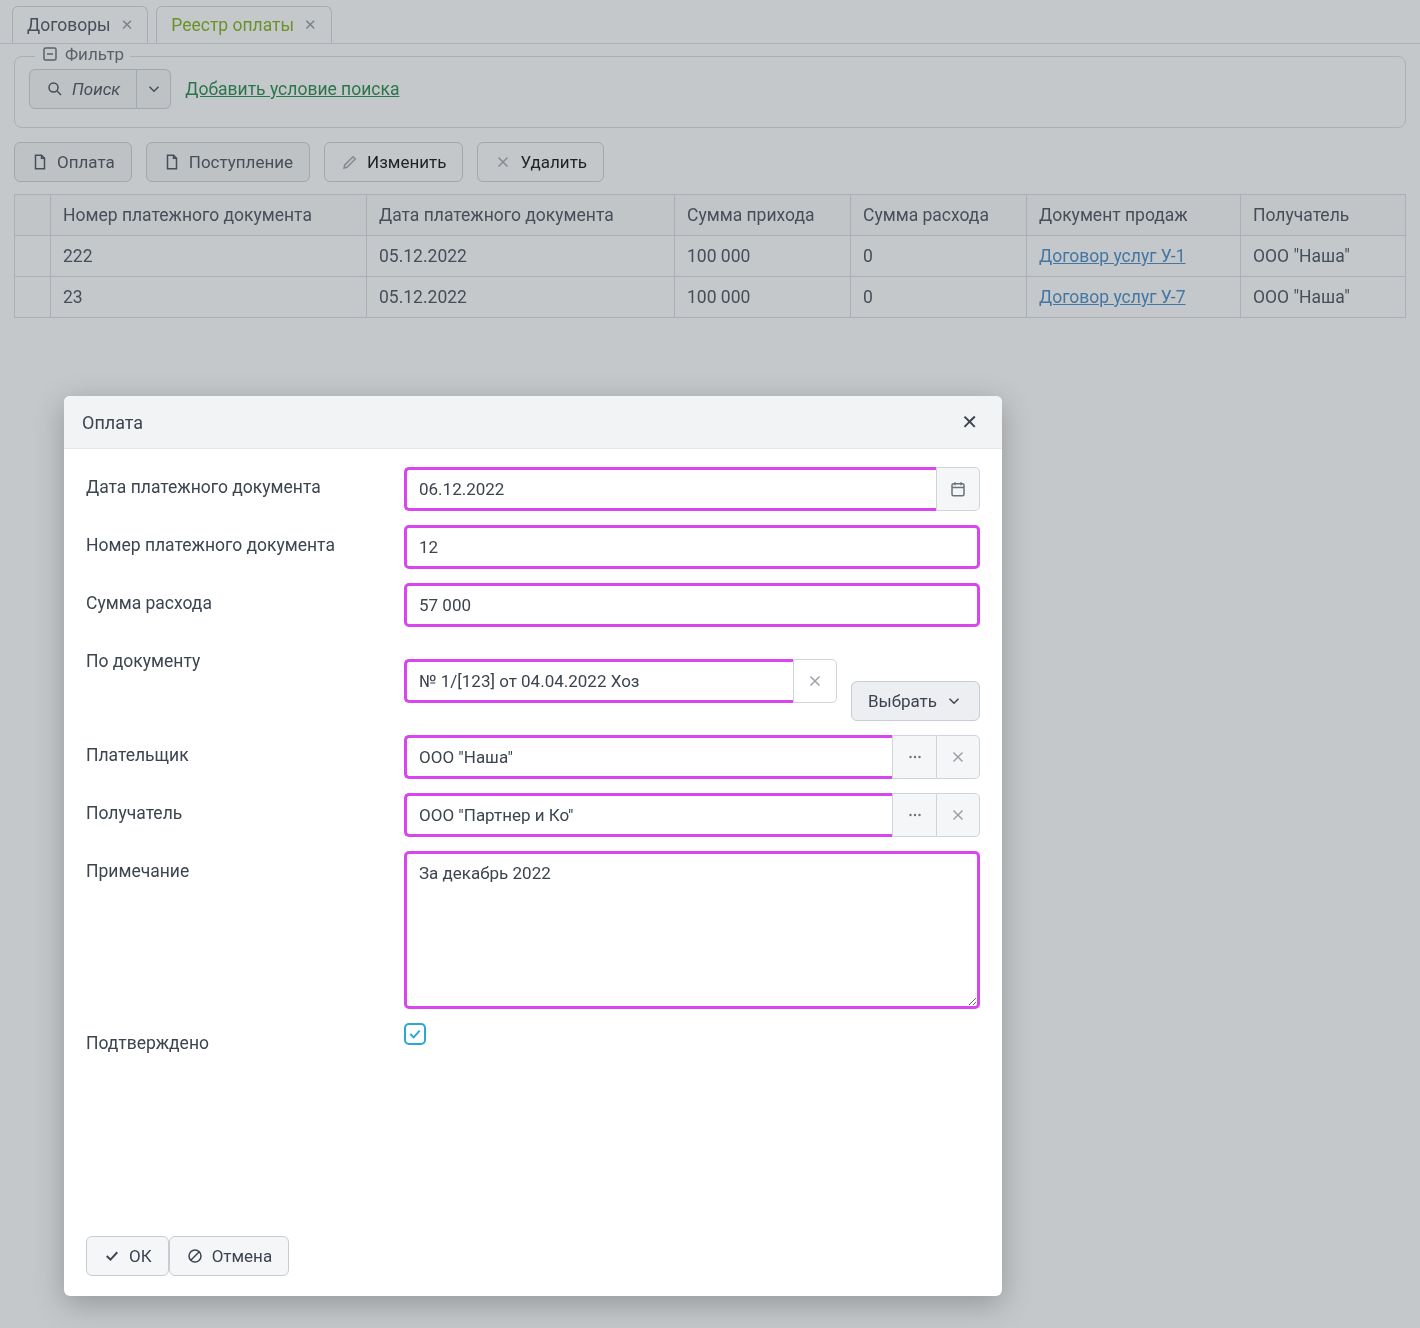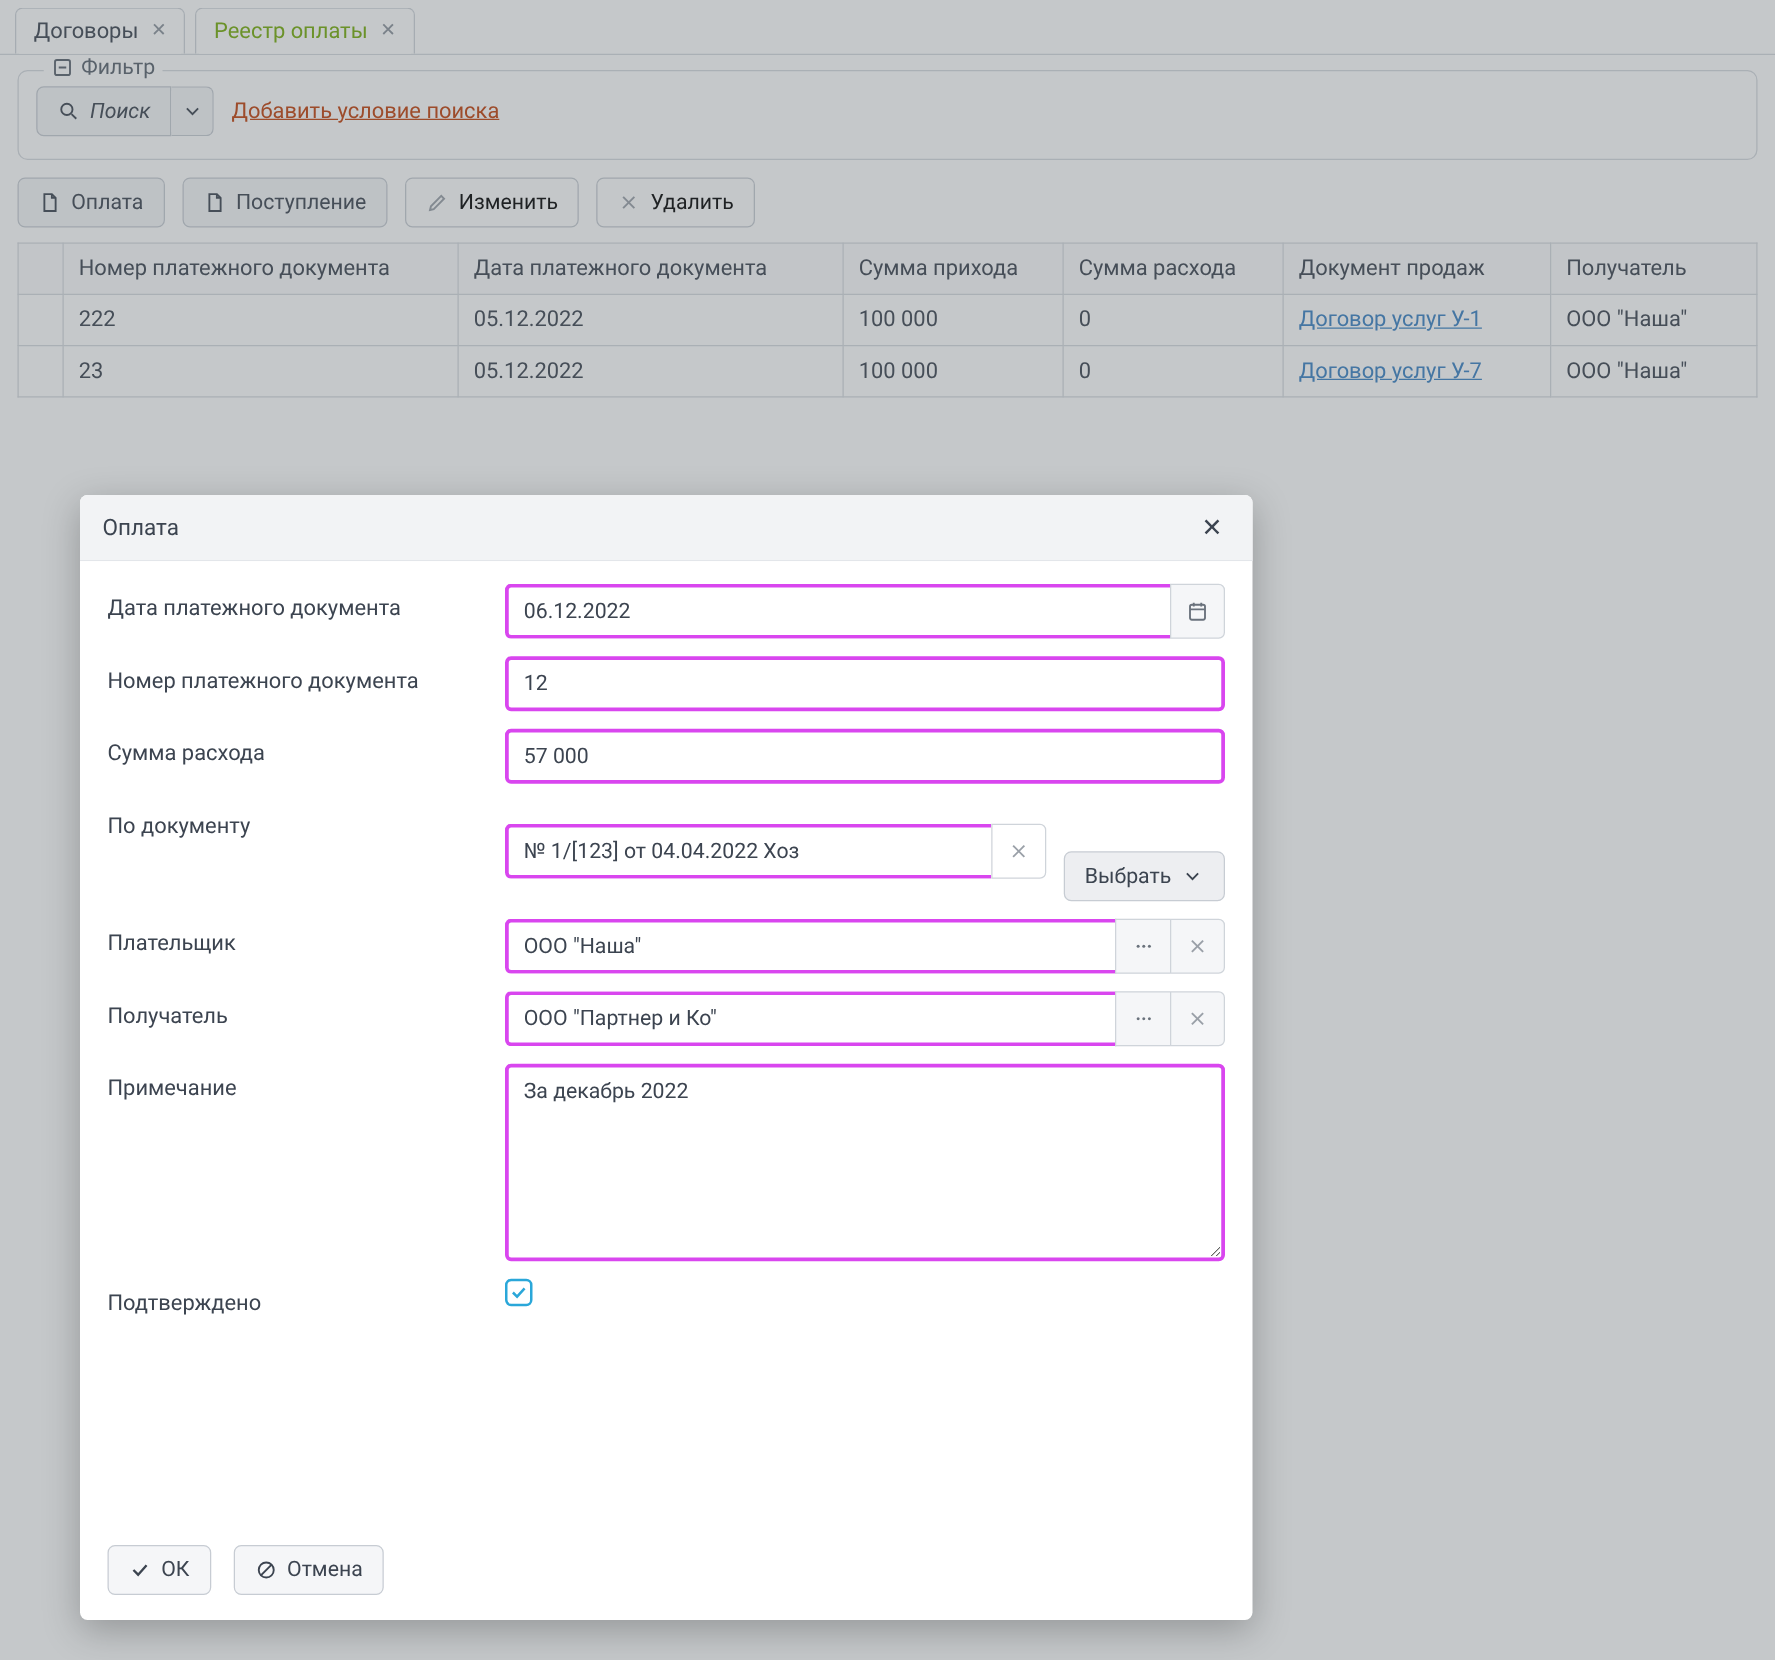--- a/index.html
+++ b/index.html
@@ -16,20 +16,21 @@
 
   
   .tabbar {
     display: flex;
     gap: 8px;
     padding: 6px 12px 0 12px;
     border-bottom: 1px solid #d6dadf;
   }
   .tab {
     display: flex;
+    align-items: center;
     gap: 10px;
     padding: 8px 14px;
     border: 1px solid #cfd4da;
     border-bottom: none;
     border-radius: 6px 6px 0 0;
     background: #fff;
     color: #3c4450;
     cursor: pointer;
   }
   .tab.active { color: #76ad0a; }
@@ -81,21 +82,21 @@
     border-left: none;
     border-radius: 0 6px 6px 0;
     background: #f5f6f8;
     width: 34px;
     display: flex;
     align-items: center;
     justify-content: center;
     cursor: pointer;
   }
   .link {
-    color: #c2410c;
+    color: #15803d;
     text-decoration: underline;
     cursor: pointer;
   }
 
   
   .toolbar { display: flex; gap: 14px; margin: 14px 0 12px 0; }
   .btn.disabled { color: #000000; background: #fdfdfd; cursor: default; }
 
   
   table.data {
@@ -150,21 +151,20 @@
   .dialog-title { color: #3c4450; font-size: 18px; }
   .dialog-close { font-size: 20px; color: #3c4450; cursor: pointer; padding: 2px 6px; }
   .dialog-body {
     flex: 1;
     padding: 18px 22px 10px 22px;
     overflow: auto;
   }
   .dialog-footer {
     padding: 14px 22px 20px 22px;
     display: flex;
-    gap: 18px;
   }
 
   .form-row {
     display: flex;
     align-items: flex-start;
     gap: 18px;
     margin-bottom: 14px;
   }
   .form-label {
     width: 300px;

